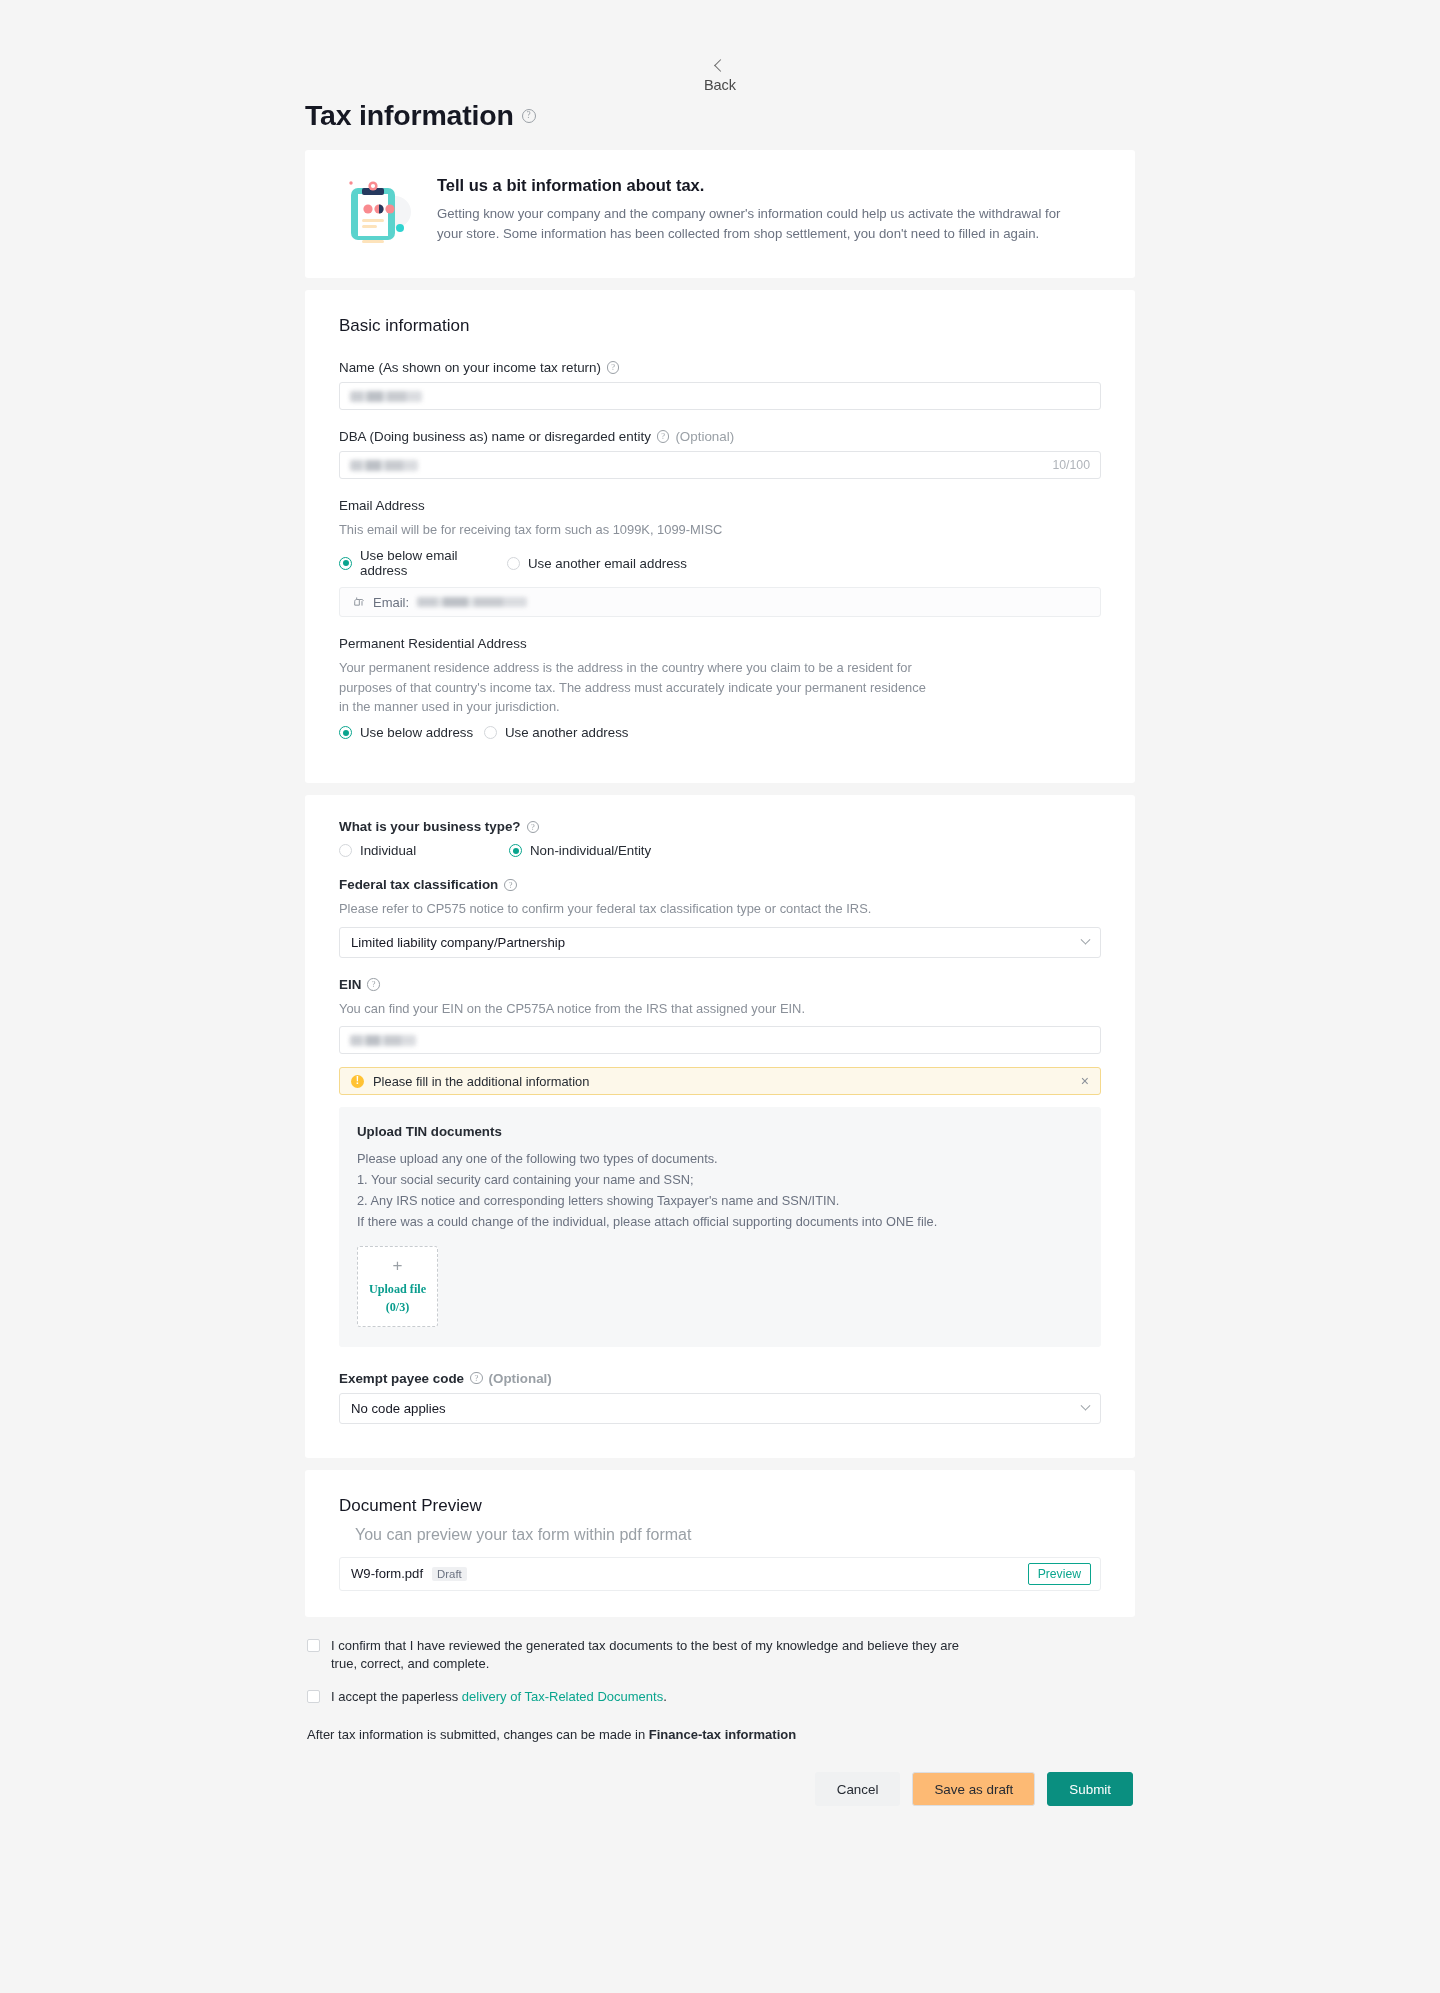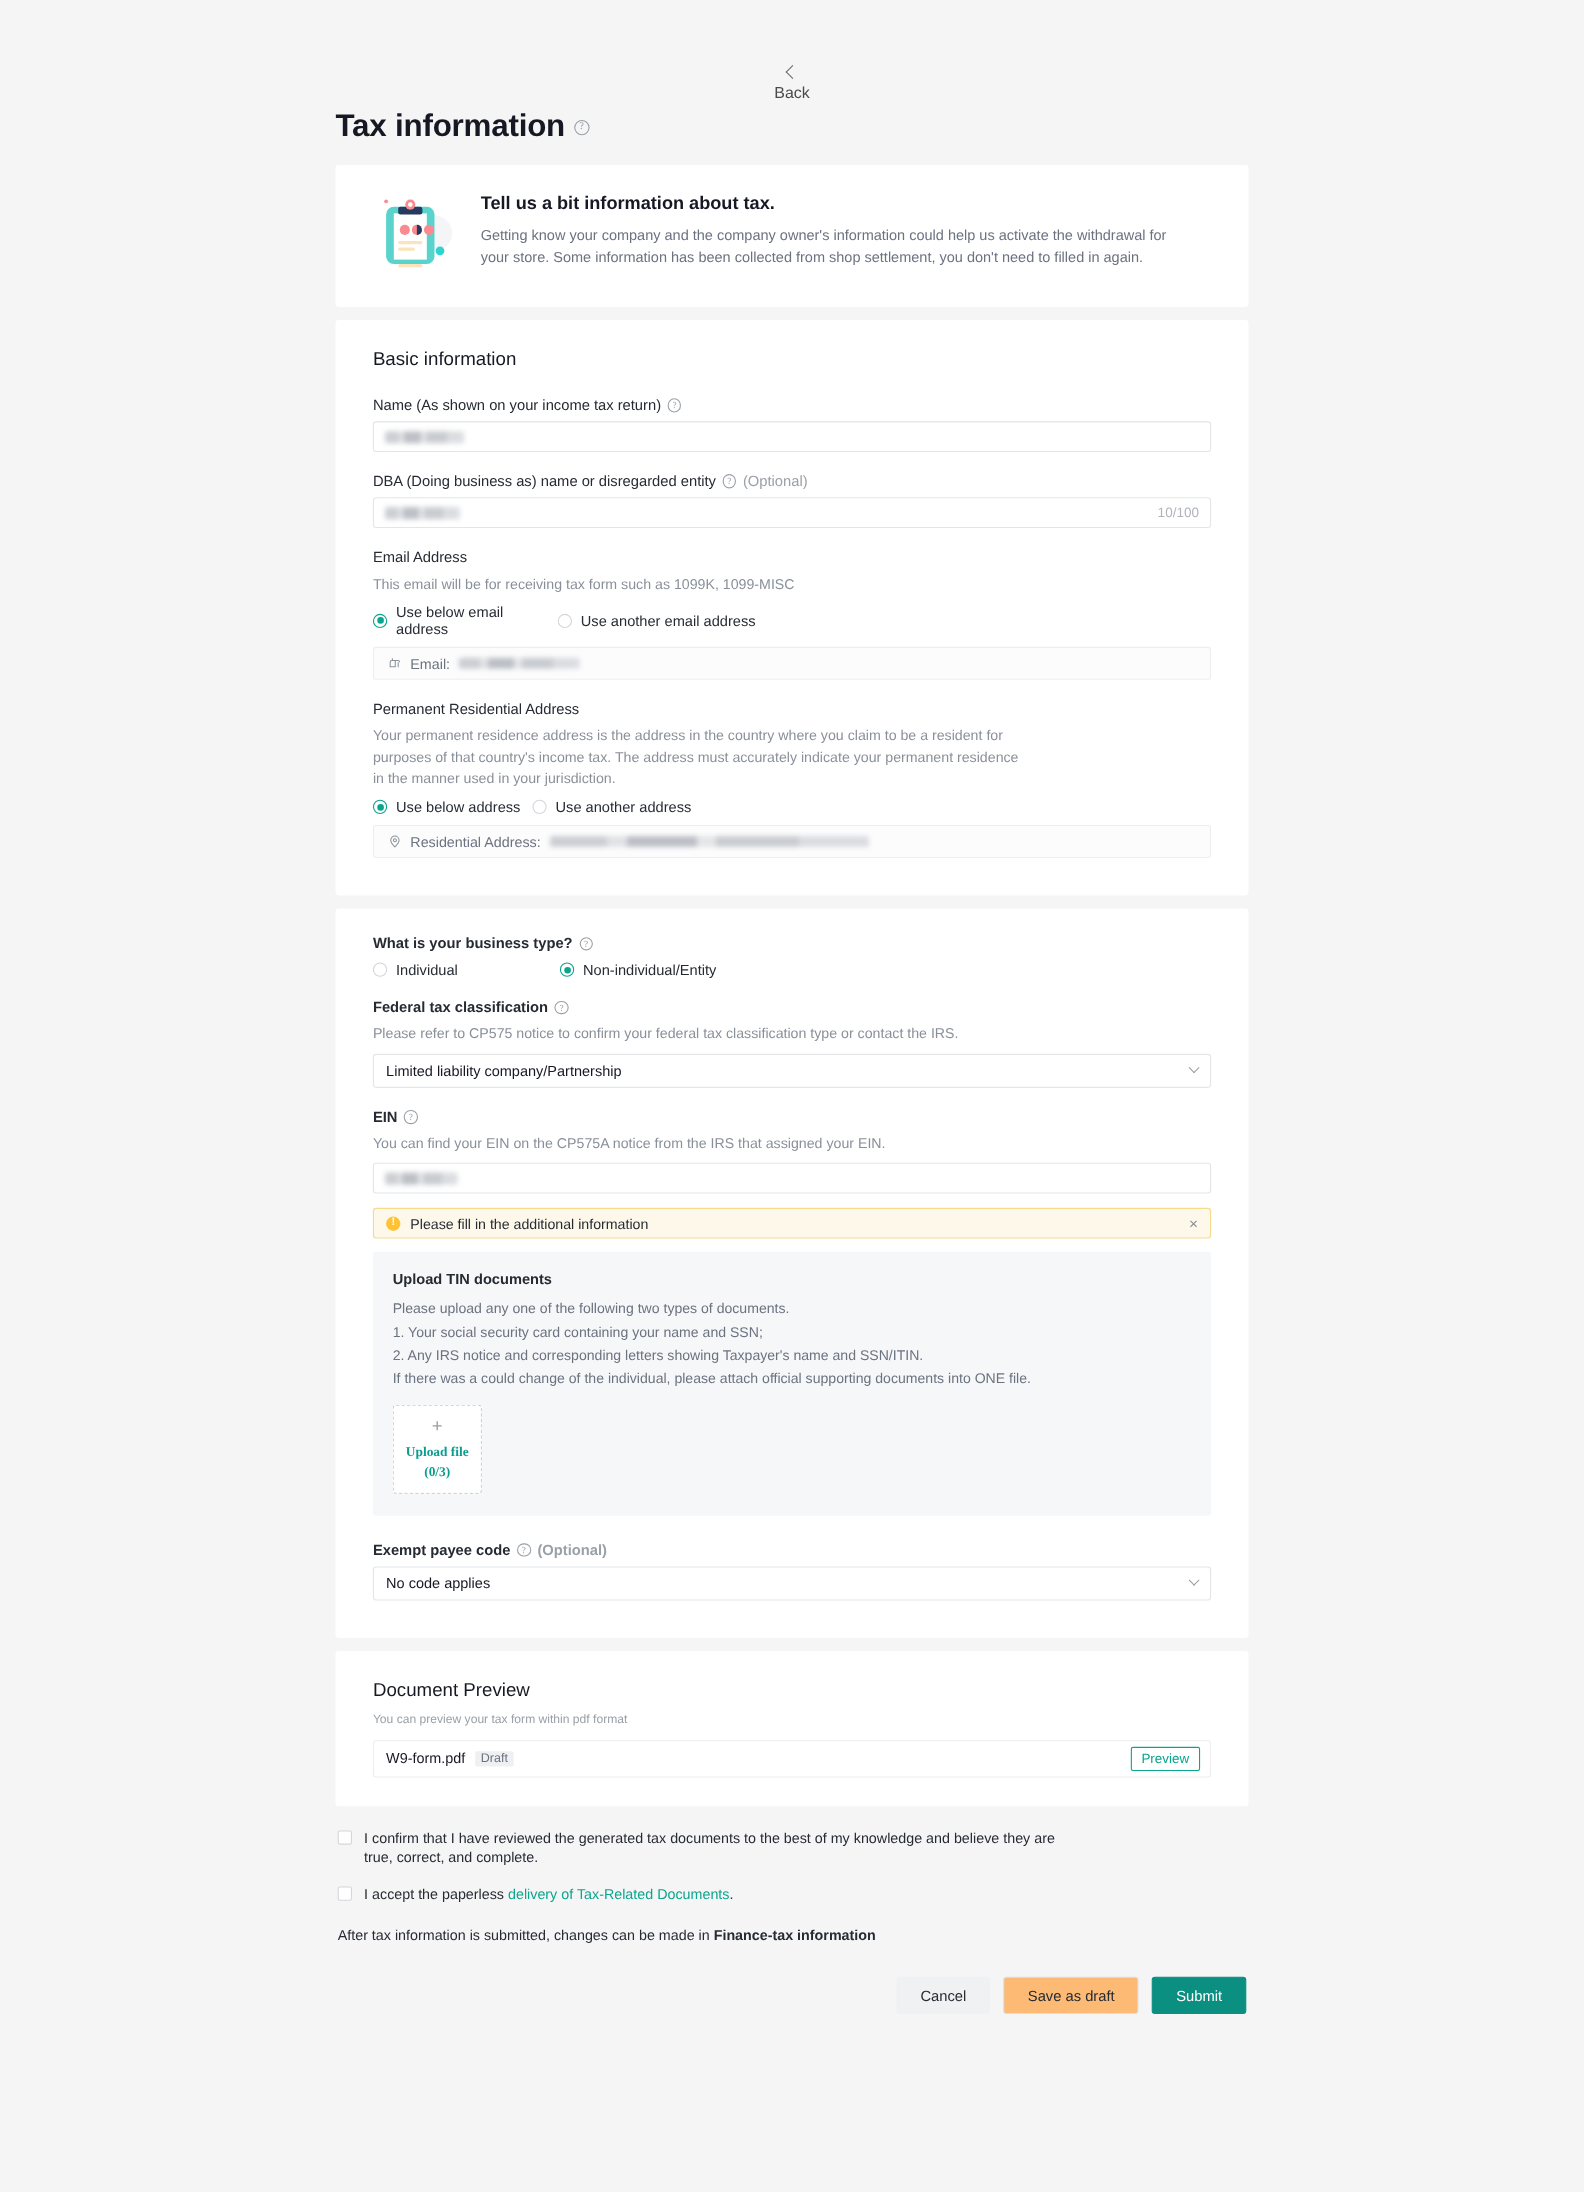--- a/index.html
+++ b/index.html
@@ -313,24 +313,25 @@
   .dz-label, .dz-count {
     font-size: 12.2px;
     font-weight: bold;
     color: #0a9d8e;
     line-height: 1.25;
     font-family: Liberation Serif, serif;
   }
 
   
   .doc-sub {
-    font-size: 11px;
+    font-size: 16px;
     color: #9aa0a6;
     margin-top: -14px;
     margin-bottom: 13px;
+    margin-left: 16px;
   }
   .doc-row {
     border: 1px solid #eceef0;
     border-radius: 3px;
     height: 34px;
     display: flex;
     align-items: center;
     padding: 0 9px 0 11px;
     gap: 9px;
   }
@@ -511,30 +512,20 @@
         <div class="radio-row">
           <label class="radio-opt" style="width:145px">
             <span class="radio on"></span>
             <span>Use below address</span>
           </label>
           <label class="radio-opt">
             <span class="radio"></span>
             <span>Use another address</span>
           </label>
         </div>
-        <div class="readonly-box">
-          <span class="icon-slot">
-            <svg width="12" height="12" viewBox="0 0 14 14" fill="none" stroke="#8a9099" stroke-width="1.1">
-              <path d="M7 12.6s4.4-4 4.4-7A4.4 4.4 0 0 0 7 1.2a4.4 4.4 0 0 0-4.4 4.4c0 3 4.4 7 4.4 7z"></path>
-              <circle cx="7" cy="5.6" r="1.6"></circle>
-            </svg>
-          </span>
-          <span>Residential Address:</span>
-          <span class="blur w5"></span>
-        </div>
       </div>
 
     </div>
   </div>
 
   <div class="card">
     <div class="section" style="padding-top:24px">
 
       <div class="field">
         <div class="label bold">

